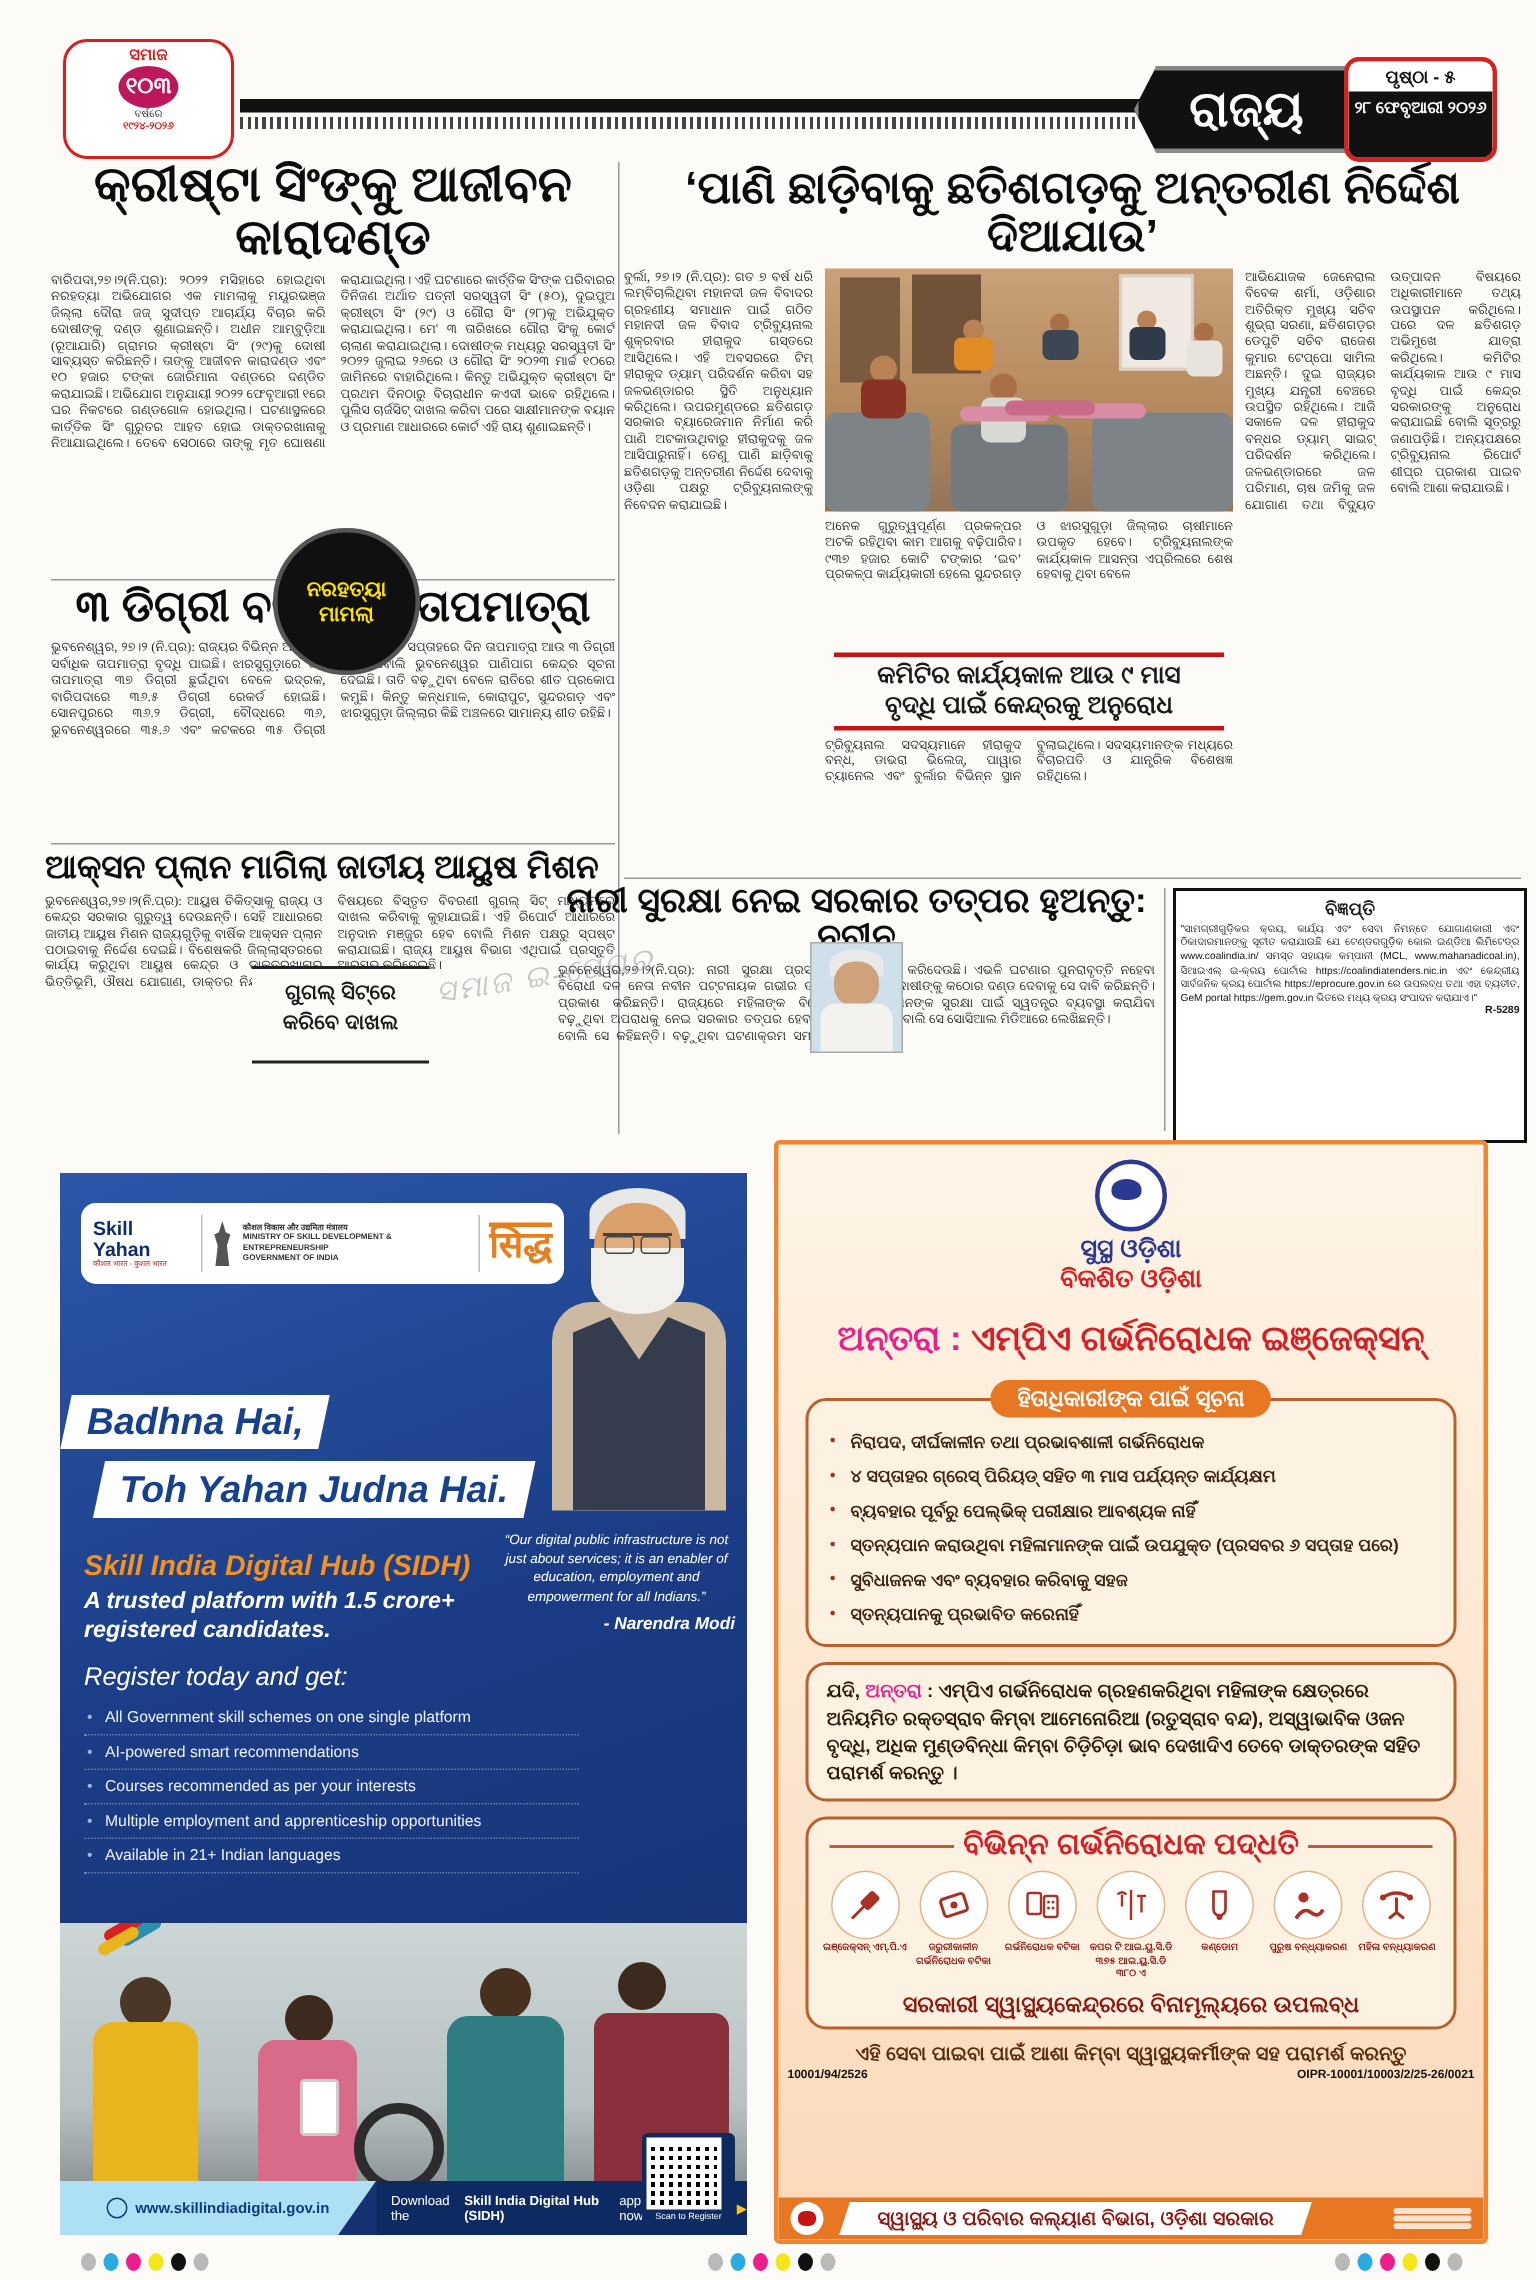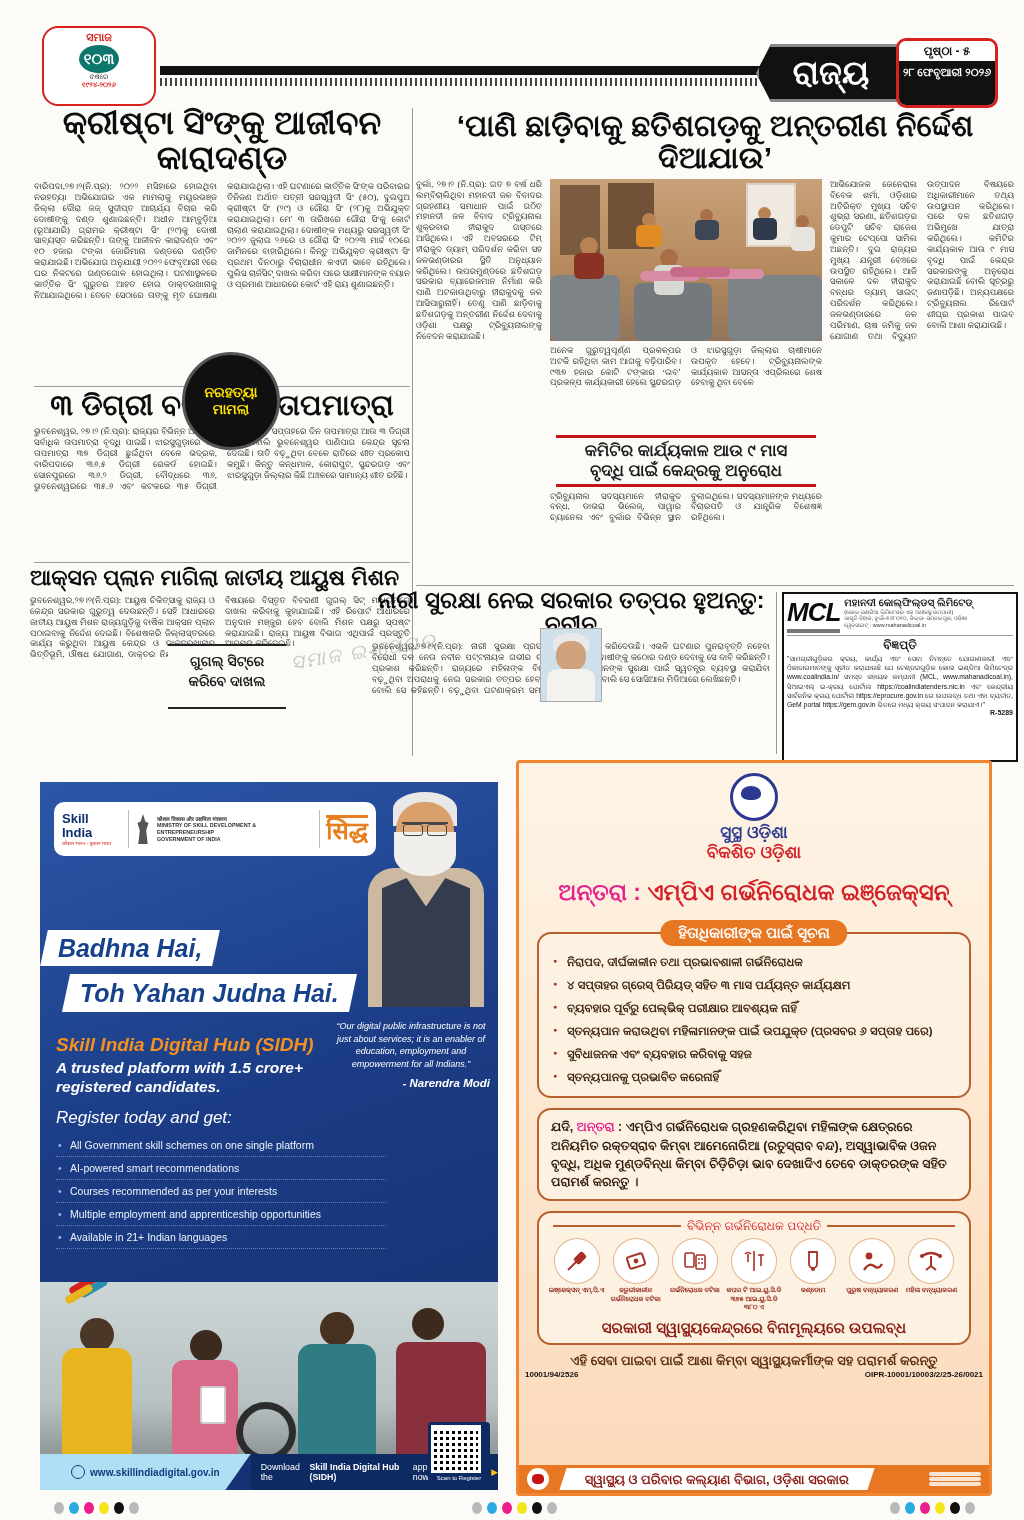--- a/index.html
+++ b/index.html
@@ -2,21 +2,21 @@
 <html><head>
 <meta charset="utf-8">
 <style>
   html,body{margin:0;padding:0;background:#e8e6e0;}
   .page{position:relative;width:1024px;height:1520px;background:#fcfbf8;margin:0 auto;
         font-family:"Liberation Sans",sans-serif;overflow:hidden;color:#1a1a1a;}
   
   .mast{position:absolute;left:0;top:26px;width:1024px;height:78px;}
   .mast-logo{position:absolute;left:42px;top:0;width:110px;height:76px;border:2px solid #d6211e;border-radius:16px;background:#fff;text-align:center;}
   .mast-logo .t1{font-size:11px;color:#d6211e;font-weight:bold;margin-top:3px;}
-  .mast-logo .num{display:inline-block;margin-top:1px;width:40px;height:28px;line-height:28px;border-radius:50%;background:#0f766e;color:#fff;font-weight:bold;font-size:15px;}
+  .mast-logo .num{display:inline-block;margin-top:1px;width:40px;height:28px;line-height:28px;border-radius:50%;background:#be185d;color:#fff;font-weight:bold;font-size:15px;}
   .mast-logo .t2{font-size:7px;color:#222;}
   .mast-logo .t3{font-size:7px;color:#d6211e;font-weight:bold;}
   .mast-bar{position:absolute;left:160px;top:40px;width:600px;height:9px;background:#111;}
   .mast-dots{position:absolute;left:160px;top:52px;width:600px;height:8px;background:repeating-linear-gradient(90deg,#444 0 2px,transparent 2px 5px);}
   .mast-section{position:absolute;left:756px;top:18px;width:144px;height:52px;background:#111;color:#fff;
       display:flex;align-items:center;justify-content:center;font-size:33px;font-weight:bold;
       clip-path:polygon(10% 0,100% 0,100% 100%,10% 100%,0 50%);border:3px solid #888;}
   .mast-datebox{position:absolute;left:896px;top:12px;width:96px;height:64px;border:3px solid #d6211e;border-radius:10px;background:#fff;overflow:hidden;text-align:center;}
   .mast-datebox .pg{font-size:12px;font-weight:bold;color:#111;padding:3px 0;background:#fff;}
   .mast-datebox .dt{font-size:11px;font-weight:bold;color:#fff;background:#111;height:100%;padding-top:4px;line-height:1.3;}
@@ -123,21 +123,21 @@
   .h-pill{position:absolute;left:50%;top:-14px;transform:translateX(-50%);background:#e87724;color:#fff;font-weight:bold;
       font-size:15px;padding:4px 18px;border-radius:16px;white-space:nowrap;}
   .h-b{font-size:11.6px;color:#3d2410;font-weight:bold;padding:4px 0 4px 14px;position:relative;line-height:1.3;}
   .h-b:before{content:"●";position:absolute;left:0;top:6px;font-size:7px;color:#a93226;}
   .h-warn{margin:10px 18px 0;border:2px solid #b8612f;border-radius:14px;background:#fdf2e1;padding:8px 12px;
       font-size:12.6px;font-weight:bold;color:#2e1a0a;line-height:1.45;}
   .h-warn .pink{color:#e6218e;}
   .h-methods{margin:10px 18px 0;border:2px solid #b8612f;border-radius:14px;background:#fdf2e1;padding:6px 8px 6px;}
   .h-mhead{display:flex;align-items:center;gap:6px;margin:0 6px;}
   .h-mhead .ln{flex:1;height:2px;background:#b8612f;}
-  .h-mhead .tx{font-size:12px;font-weight:normal;color:#d42027;white-space:nowrap;}
+  .h-mhead .tx{font-size:20px;font-weight:bold;color:#d42027;white-space:nowrap;}
   .h-icons{display:flex;justify-content:space-between;margin-top:6px;}
   .h-ic{width:60px;text-align:center;}
   .h-ic .cir{width:44px;height:44px;border-radius:50%;background:#fff;margin:0 auto;display:flex;align-items:center;justify-content:center;box-shadow:0 0 0 1px #e3b38a;}
   .h-ic .lb{font-size:6.6px;font-weight:bold;color:#8a1a12;margin-top:3px;line-height:1.25;}
   .h-free{text-align:center;font-size:15px;font-weight:bold;color:#8a1a12;margin-top:8px;}
   .h-consult{text-align:center;font-size:13px;font-weight:bold;color:#5a2d0c;margin-top:8px;}
   .h-codes{display:flex;justify-content:space-between;font-size:8px;font-weight:bold;color:#111;padding:1px 6px;}
   .h-footer{position:absolute;left:0;bottom:0;width:100%;height:28px;background:#e87724;display:flex;align-items:center;}
   .h-flogo{width:22px;height:22px;border-radius:50%;background:#fff;margin-left:8px;position:relative;}
   .h-flogo:after{content:"";position:absolute;left:5px;top:6px;width:12px;height:10px;background:#c41414;border-radius:40%;}
@@ -241,40 +241,31 @@
     <div class="headline">ନାରୀ ସୁରକ୍ଷା ନେଇ ସରକାର ତତ୍ପର ହୁଅନ୍ତୁ: ନବୀନ</div>
     <div class="art-body cols2" style="height:128px;margin-top:5px;">ଭୁବନେଶ୍ୱର,୨୭।୨(ନି.ପ୍ର): ନାରୀ ସୁରକ୍ଷା ପ୍ରସଙ୍ଗରେ ବିରୋଧୀ ଦଳ ନେତା ନବୀନ ପଟ୍ଟନାୟକ ଗଭୀର ଉଦବେଗ ପ୍ରକାଶ କରିଛନ୍ତି। ରାଜ୍ୟରେ ମହିଳାଙ୍କ ବିରୋଧରେ ବଢ଼ୁଥିବା ଅପରାଧକୁ ନେଇ ସରକାର ତତ୍ପର ହେବା ଉଚିତ ବୋଲି ସେ କହିଛନ୍ତି। ବଢ଼ୁଥିବା ଘଟଣାକ୍ରମ ସମସ୍ତଙ୍କୁ ବିଚଳିତ କରିଦେଉଛି। ଏଭଳି ଘଟଣାର ପୁନରାବୃତ୍ତି ନହେବା ପାଇଁ ଦୋଷୀଙ୍କୁ କଠୋର ଦଣ୍ଡ ଦେବାକୁ ସେ ଦାବି କରିଛନ୍ତି। ମହିଳାମାନଙ୍କ ସୁରକ୍ଷା ପାଇଁ ସ୍ୱତନ୍ତ୍ର ବ୍ୟବସ୍ଥା କରାଯିବା ଉଚିତ ବୋଲି ସେ ସୋସିଆଲ ମିଡିଆରେ ଲେଖିଛନ୍ତି।</div>
     <div class="naveen-photo">
       <div style="position:absolute;left:12px;top:4px;width:36px;height:18px;background:#e9e9e9;border-radius:50% 50% 0 0;"></div>
       <div style="position:absolute;left:15px;top:12px;width:30px;height:30px;background:#cfa27c;border-radius:45%;"></div>
       <div style="position:absolute;left:6px;top:40px;width:48px;height:32px;background:#f4f2ee;border-radius:10px 10px 0 0;"></div>
     </div>
   </div>
 
   <div class="mcl">
-    <div class="mcl-top">
-      <div class="mcl-logo">MCL</div>
-      <div>
-        <div class="mcl-name">ମହାନଦୀ କୋଲ୍‌ଫିଲ୍ଡସ୍ ଲିମିଟେଡ୍</div>
-        <div class="mcl-addr">(କୋଲ ଇଣ୍ଡିଆ ଲିମିଟେଡ୍‌ର ଏକ ଅଧୀନସ୍ଥ କମ୍ପାନୀ)</div>
-        <div class="mcl-addr">ଜାଗୃତି ବିହାର, ବୁର୍ଲା-୭୬୮୦୨୦, ଜିଲ୍ଲା- ସମ୍ବଲପୁର, ଓଡ଼ିଶା</div>
-        <div class="mcl-addr">ୱେବସାଇଟ୍ : www.mahanadicoal.in</div>
-      </div>
-    </div>
     <div class="mcl-title">ବିଜ୍ଞପ୍ତି</div>
     <div class="mcl-body">"ସାମଗ୍ରୀଗୁଡ଼ିକର କ୍ରୟ, କାର୍ଯ୍ୟ ଏବଂ ସେବା ନିମନ୍ତେ ଯୋଗାଣକାରୀ ଏବଂ ଠିକାଦାରମାନଙ୍କୁ ସୂଚୀତ କରାଯାଉଛି ଯେ ଟେଣ୍ଡରଗୁଡ଼ିକ କୋଲ ଇଣ୍ଡିଆ ଲିମିଟେଡ୍‌ର www.coalindia.in/ ସମସ୍ତ ସହାୟକ କମ୍ପାନୀ (MCL, www.mahanadicoal.in), ସିଆଇଏଲ୍ ଇ-କ୍ରୟ ପୋର୍ଟାଲ https://coalindiatenders.nic.in ଏବଂ କେନ୍ଦ୍ରୀୟ ସାର୍ବଜନିକ କ୍ରୟ ପୋର୍ଟାଲ https://eprocure.gov.in ରେ ଉପଲବ୍ଧ ତଥା ଏହା ବ୍ୟତୀତ, GeM portal https://gem.gov.in ଭିତରେ ମଧ୍ୟ କ୍ରୟ ସଂପାଦନ କରାଯାଏ।"</div>
     <div class="mcl-ref">R-5289</div>
   </div>
 
   <div class="wmark">ସମାଜ ଇ-ପେପର</div>
 
   <div class="skill">
     <div class="sk-header">
       <div class="sk-brand">
-        <span>Skill India</span>
+        <span>Skill Yahan</span>
         <small>कौशल भारत - कुशल भारत</small>
       </div>
       <div class="sk-div"></div>
       <div class="sk-emblem"></div>
       <div class="sk-min">
         <div>कौशल विकास और उद्यमिता मंत्रालय</div>
         <div>MINISTRY OF SKILL DEVELOPMENT &amp; ENTREPRENEURSHIP</div>
         <div>GOVERNMENT OF INDIA</div>
       </div>
       <div class="sk-div"></div>

